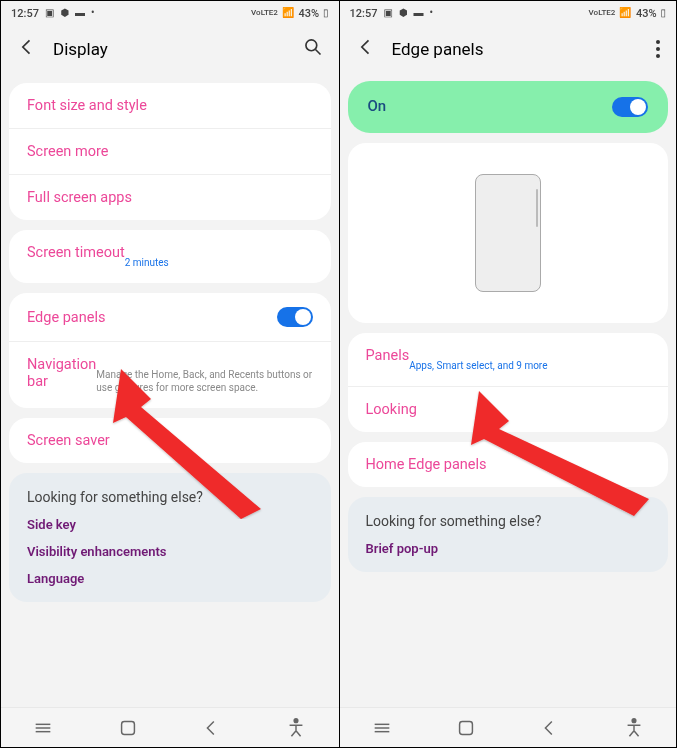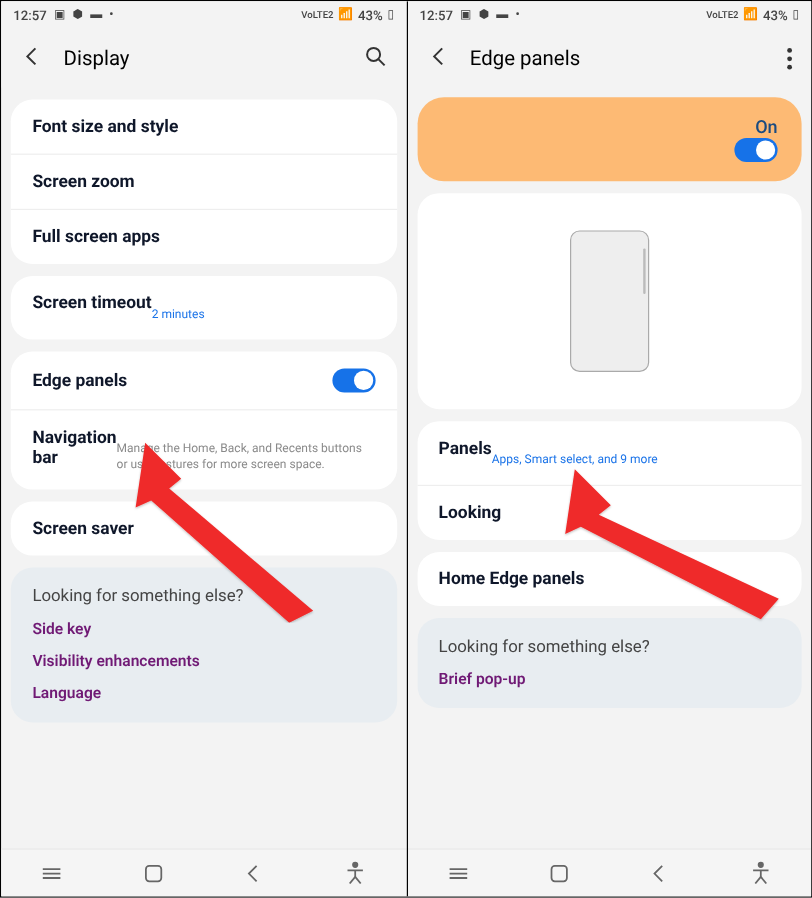--- a/index.html
+++ b/index.html
@@ -58,39 +58,39 @@
     margin-top: 10px;
   }
   .row {
     padding: 14px 18px;
     border-bottom: 1px solid #eee;
     display: flex;
     align-items: center;
   }
   .row:last-child { border-bottom: none; }
   .row-col { display:flex; flex-direction:row; flex:1; }
-  .row-label { font-size: 14.5px; color: #0f172a; font-weight: bold; }
+  .row-label { font-size: 14.5px; color: #ec4899; }
   .row-sub { font-size: 10px; color: #8a8a8a; margin-top: 12px; line-height:1.3; }
   .row-sub.blue { color: #1a73e8; }
   
   .toggle {
     width: 36px; height: 20px; border-radius: 10px;
     background: #1672e8; position: relative; flex-shrink:0;
   }
   .toggle::after {
     content:""; position:absolute; width:16px; height:16px; border-radius:50%;
     background:#fff; top:2px; right:2px;
   }
   
   .toggle-banner {
     margin-top: 8px;
-    background: #fdba74;
+    background: #86efac;
     border-radius: 22px;
     padding: 16px 20px;
-    display:flex; align-items:flex-end;flex-direction:column;
+    display:flex; align-items:flex-start;
   }
   .toggle-banner .lbl { font-size:15px; color:#1a4b80; font-weight:500; }
   .toggle-banner .toggle { margin-left:auto; background:#1672e8; }
   
   .card.muted { background: #e8edf1; }
   .lf-title { font-size:14px; color:#444; padding: 16px 18px 6px; }
   .lf-link { font-size:13px; color:#701a75; font-weight:600; padding: 6px 18px; }
   .lf-link:last-child { padding-bottom:16px; }
   
   .navbar {
@@ -154,21 +154,21 @@
         </svg>
     </span>
   </div>
 
   <div class="content">
     <div class="card">
       <div class="row">
         <span class="row-label">Font size and style</span>
       </div>
       <div class="row">
-        <span class="row-label">Screen zoom</span>
+        <span class="row-label">Screen more</span>
       </div>
       <div class="row">
         <span class="row-label">Full screen apps</span>
       </div>
     </div>
 
     <div class="card">
       <div class="row">
         <div class="row-col">
           <span class="row-label">Screen timeout</span>

